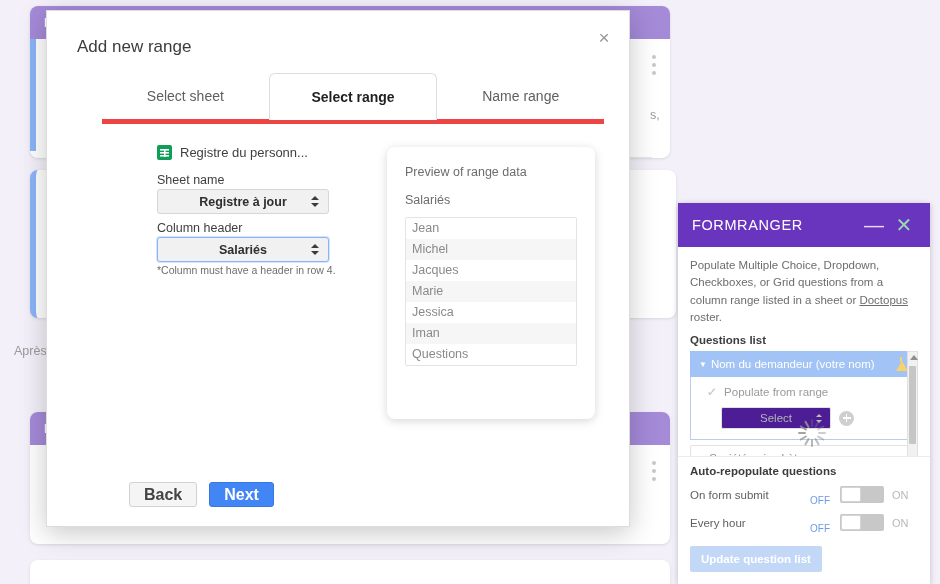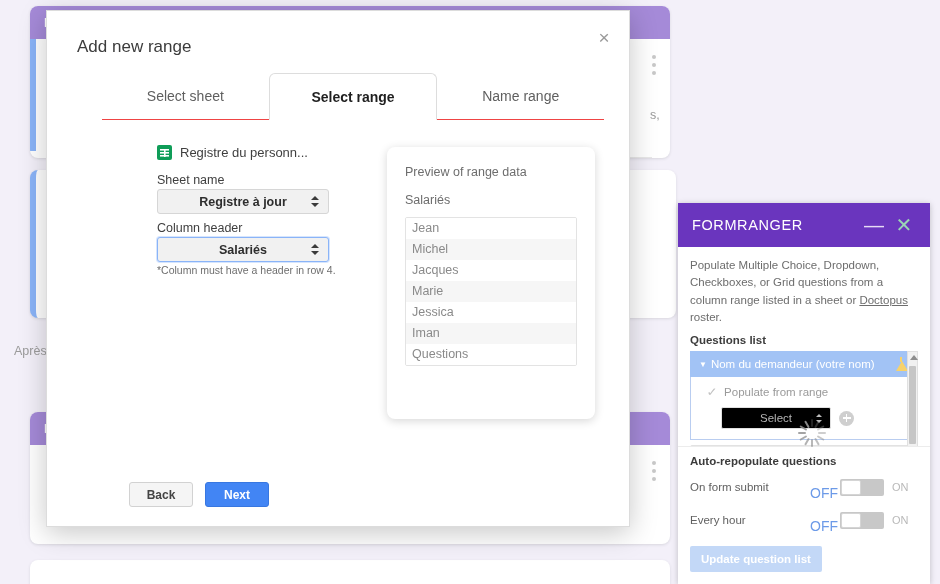--- a/index.html
+++ b/index.html
@@ -127,21 +127,21 @@
     color: #3c3c3c;
   }
   
   #tabs {
     position: absolute;
     left: 55px; top: 62px;
     width: 502px;
     height: 46px;
     display: flex;
     align-items: stretch;
-    border-bottom: 1px solid #ef4444;
+    border-bottom: 5px solid #ef4444;
   }
   .tab {
     flex: 1;
     display: flex;
     align-items: center;
     justify-content: center;
     font-size: 14px;
     color: #5f5f5f;
     cursor: pointer;
     position: relative;
@@ -274,21 +274,21 @@
   #dlg-buttons {
     position: absolute;
     left: 82px; top: 471px;
     display: flex;
     gap: 12px;
   }
   .btn {
     height: 25px;
     min-width: 64px;
     border-radius: 3px;
-    font-size: 12px;
+    font-size: 16px;
     font-weight: bold;
     display: flex;
     align-items: center;
     justify-content: center;
     cursor: pointer;
     box-sizing: border-box;
     padding: 0 14px;
   }
   .btn-secondary {
     background: #f5f5f5;
@@ -426,21 +426,21 @@
     display: flex;
     align-items: center;
     gap: 8px;
     padding-left: 22px;
   }
   #range-select {
     width: 110px;
     height: 22px;
     border: 1px solid #e0e0e0;
     border-radius: 2px;
-    background: #000000;
+    background: #4c1d95;
     font-size: 11.5px;
     color: #b5b5b5;
     display: flex;
     align-items: center;
     justify-content: center;
     position: relative;
     box-sizing: border-box;
   }
   #range-select .spin-arrows { right: 6px; height: 11px; }
   #range-select .spin-arrows::before { border-bottom-color: #bdbdbd; border-left-width: 3.2px; border-right-width: 3.2px; border-bottom-width: 3.6px;}
@@ -522,21 +522,21 @@
     display: flex;
     align-items: center;
     margin-bottom: 5px;
   }
   .toggle-label {
     font-size: 11.5px;
     color: #616161;
     width: 120px;
   }
   .tog-off {
-    font-size: 14px;
+    font-size: 10px;
     color: #6c9ae8;
     width: 30px;
     margin-top: 12px;
   }
   .tog-on {
     font-size: 11px;
     color: #b9b9b9;
     margin-left: 8px;
   }
   .switch {

